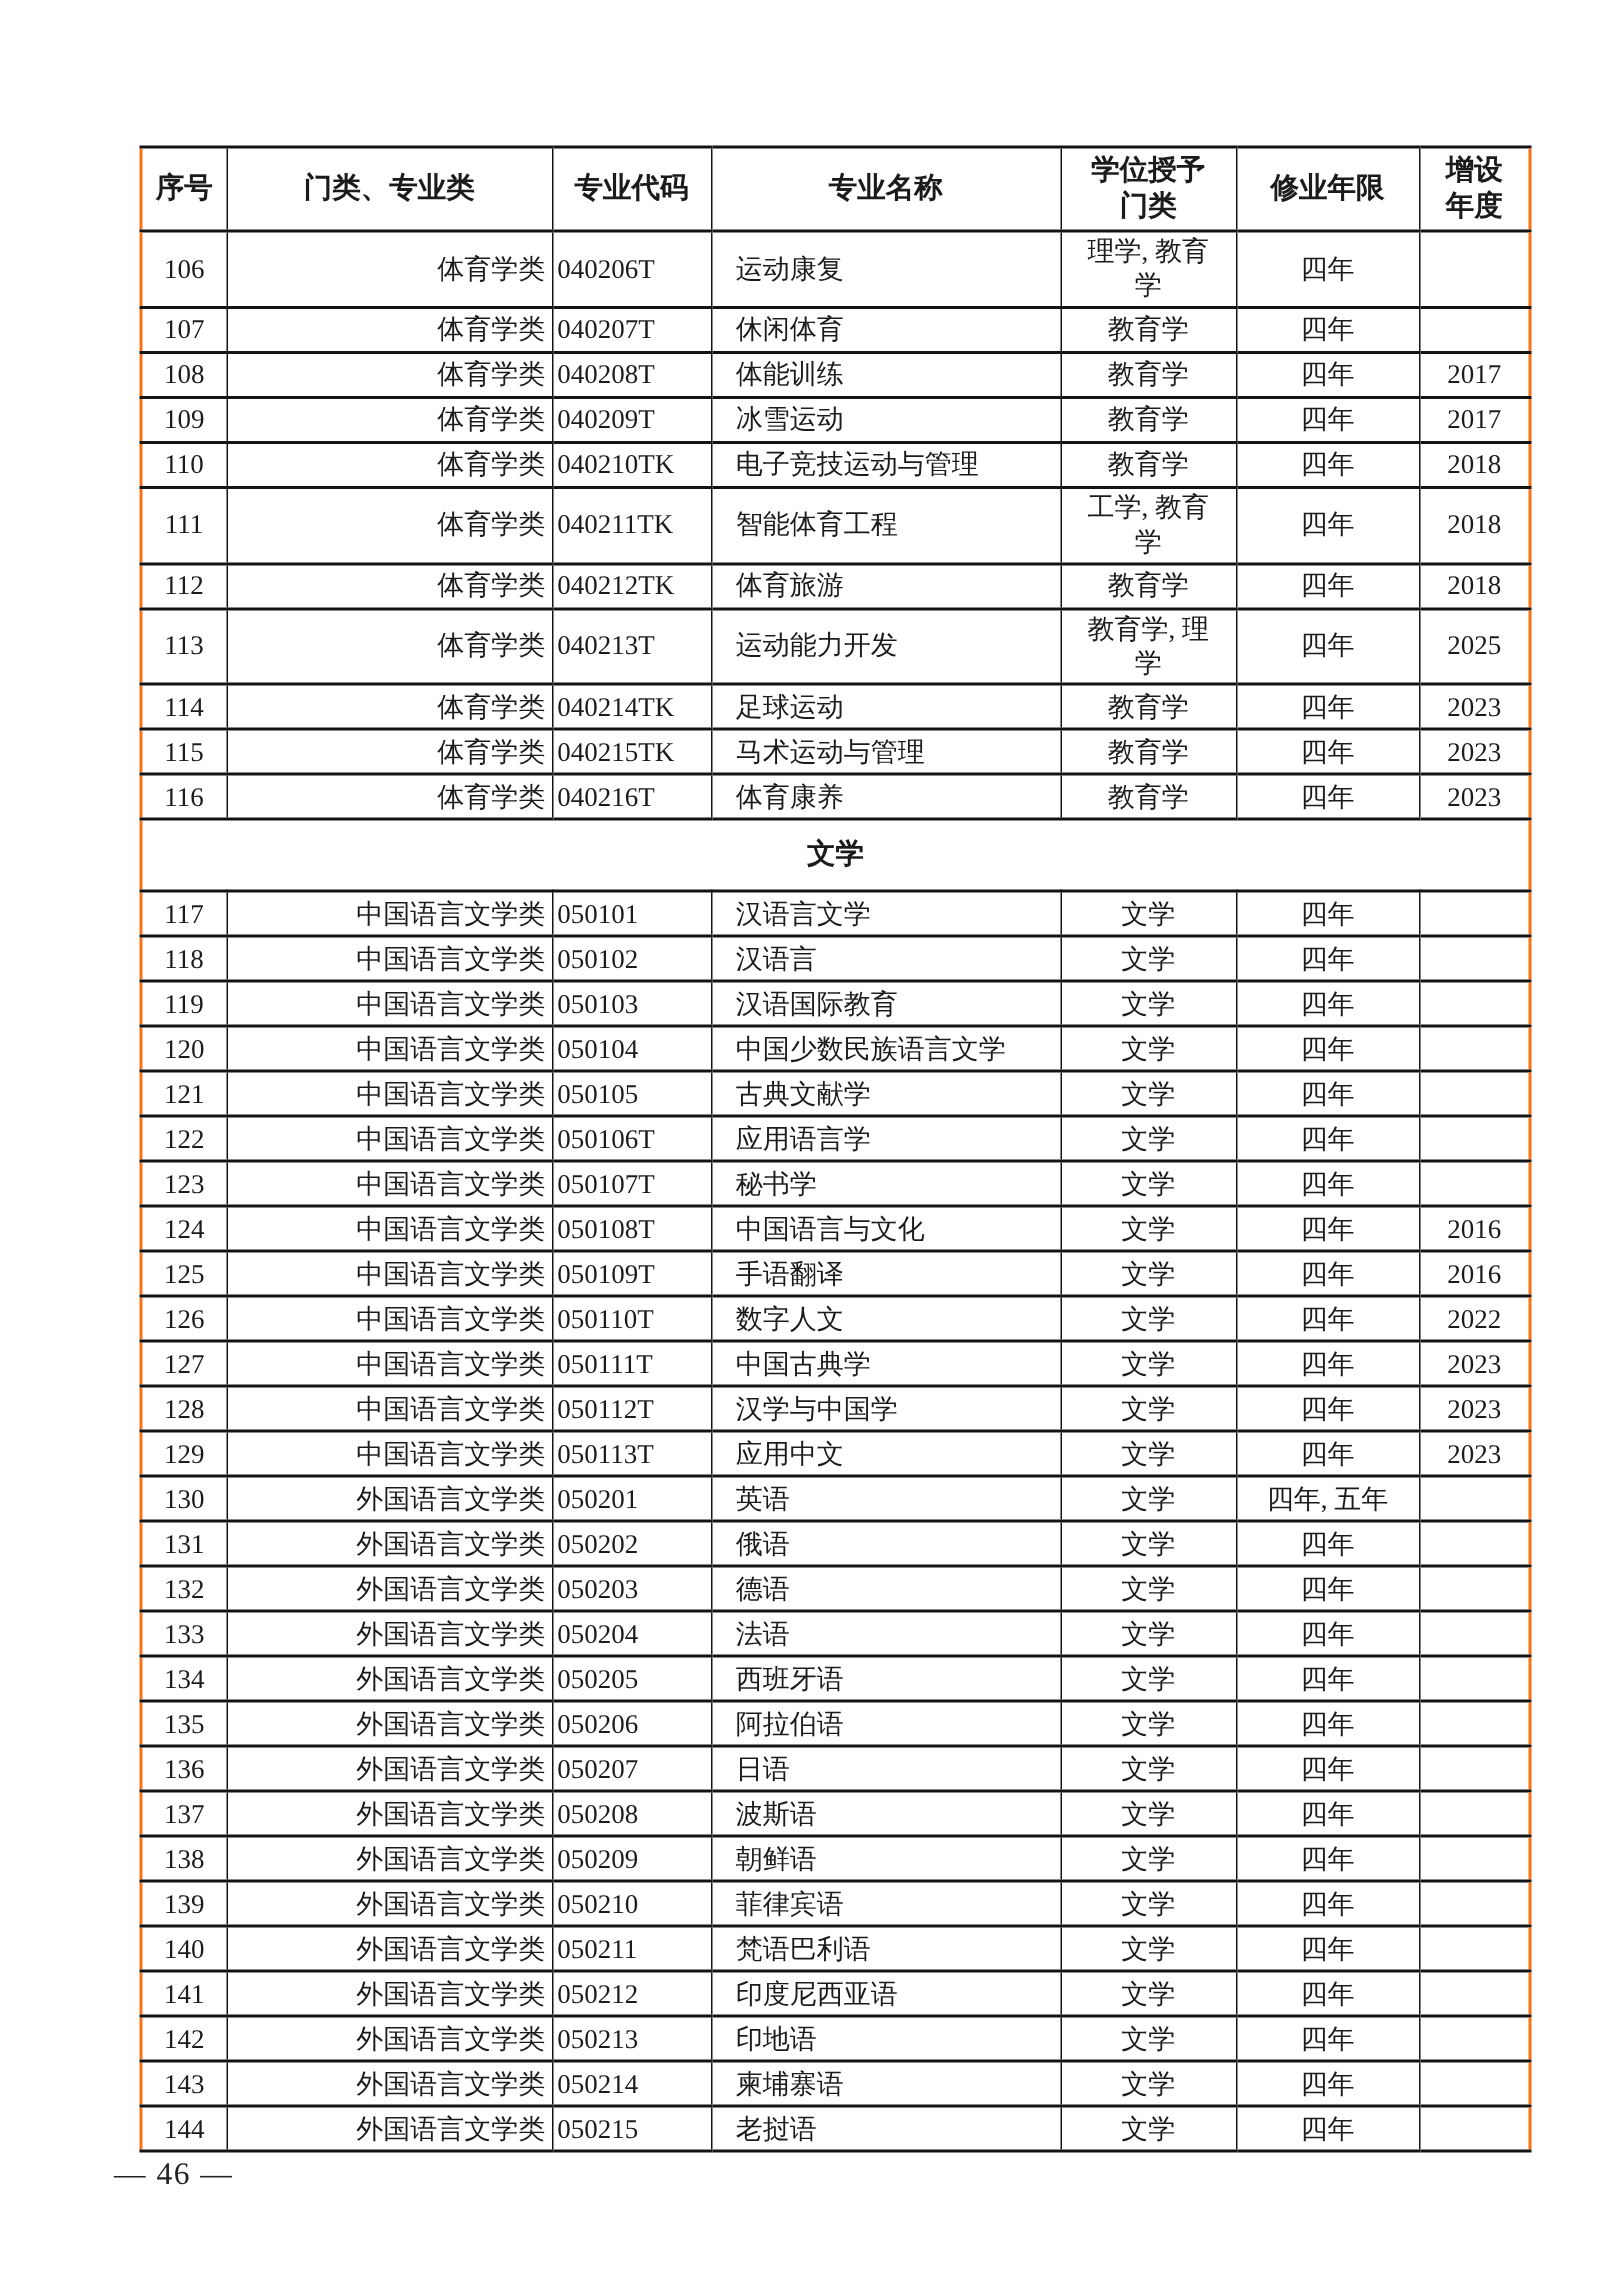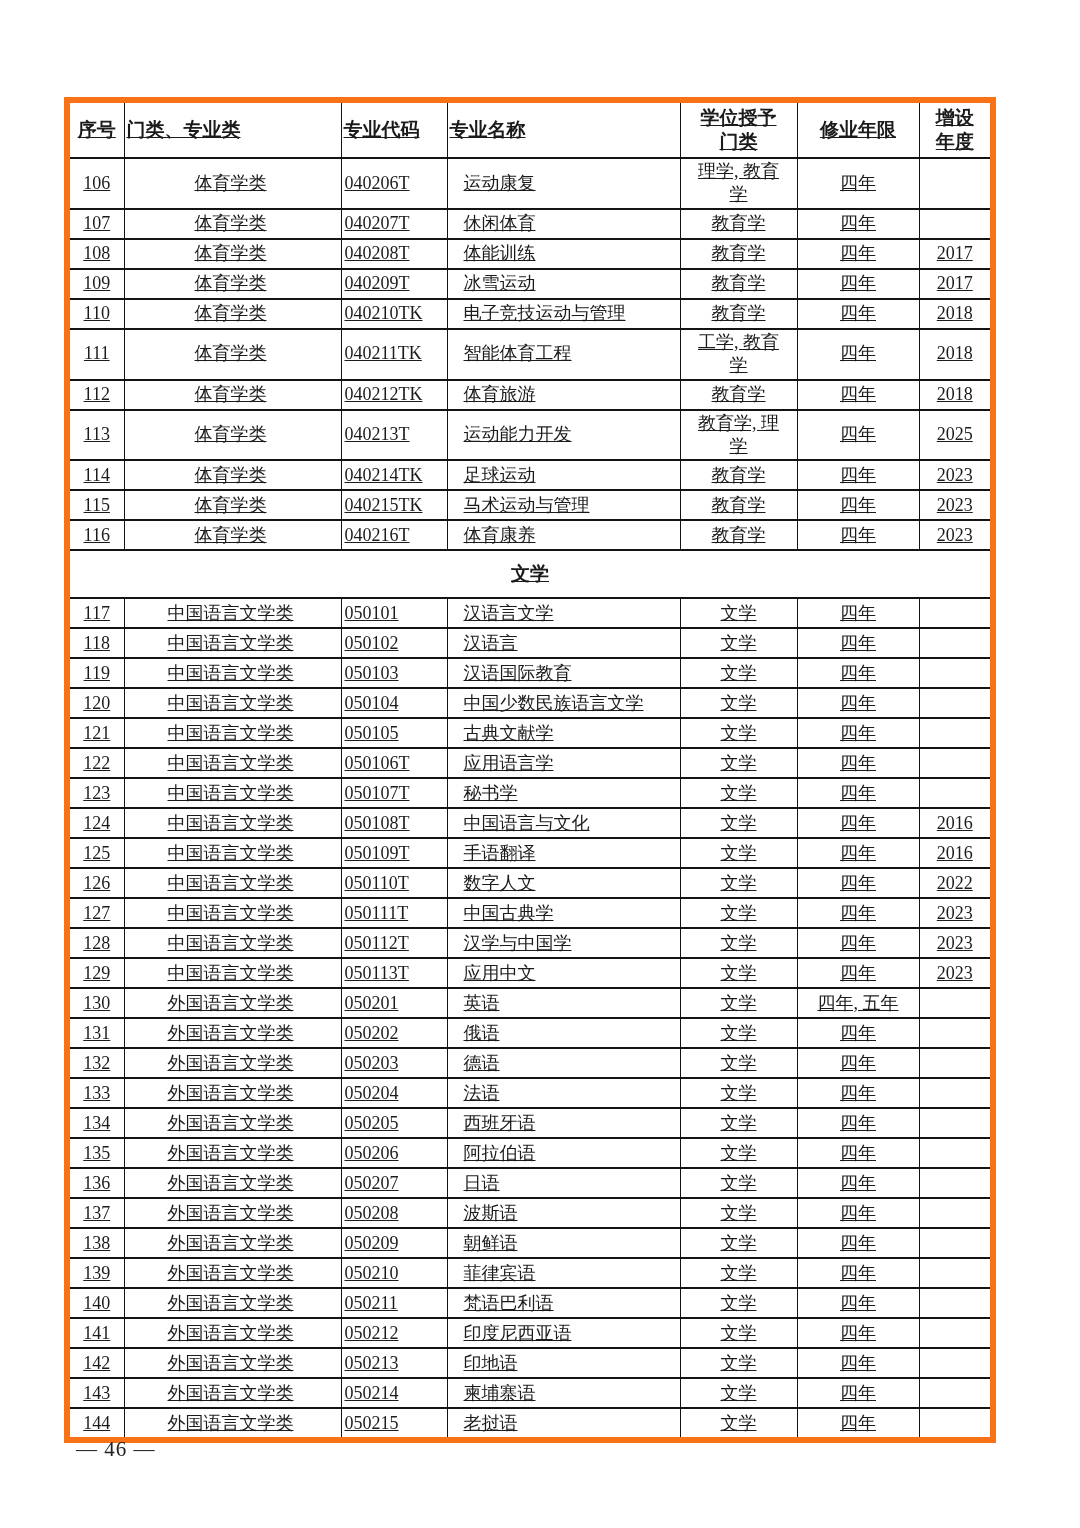--- a/index.html
+++ b/index.html
@@ -8,51 +8,50 @@
     background: #ffffff;
     font-family: "Liberation Serif", "DejaVu Serif", serif;
     color: #1b1b1b;
     position: relative;
     overflow: hidden;
   }
   .page { position: absolute; inset: 0; }
 
   table.majors {
     position: absolute;
-    left: 64px; top: 97px;
+    left: 93px; top: 97px;
     width: 926px;
     border-collapse: collapse;
     table-layout: fixed;
-    border: 6px solid #f97316;
-    text-decoration: underline;
+    border: 2px solid #f97316;
   }
   th, td {
     border: 1px solid #141414;
     border-top-width: 2px;
     border-bottom-width: 2px;
     overflow: hidden;
     vertical-align: middle;
   }
   th {
     font-weight: bold;
     font-size: 19px;
-    text-align: left;
+    text-align: center;
     white-space: pre-line;
     line-height: 1.25;
     height: 54px;
     padding: 0 2px;
   }
   td {
     font-size: 18px;
     height: 26px;
     line-height: 1.3;
     padding: 1px 4px;
   }
   .col-no       { text-align: center; }
-  td.col-category { text-align: center; padding-left: 0; }
+  td.col-category { text-align: right; padding-left: 0; }
   td.col-code     { text-align: left; padding-left: 3px; }
   td.col-name     { text-align: left; padding-left: 16px; }
   .col-degree   { text-align: center; white-space: pre-line; }
   .col-years    { text-align: center; }
   .col-added    { text-align: center; }
   td.section-cell {
     text-align: center;
     font-weight: bold;
     font-size: 19px;
     height: 44px;

